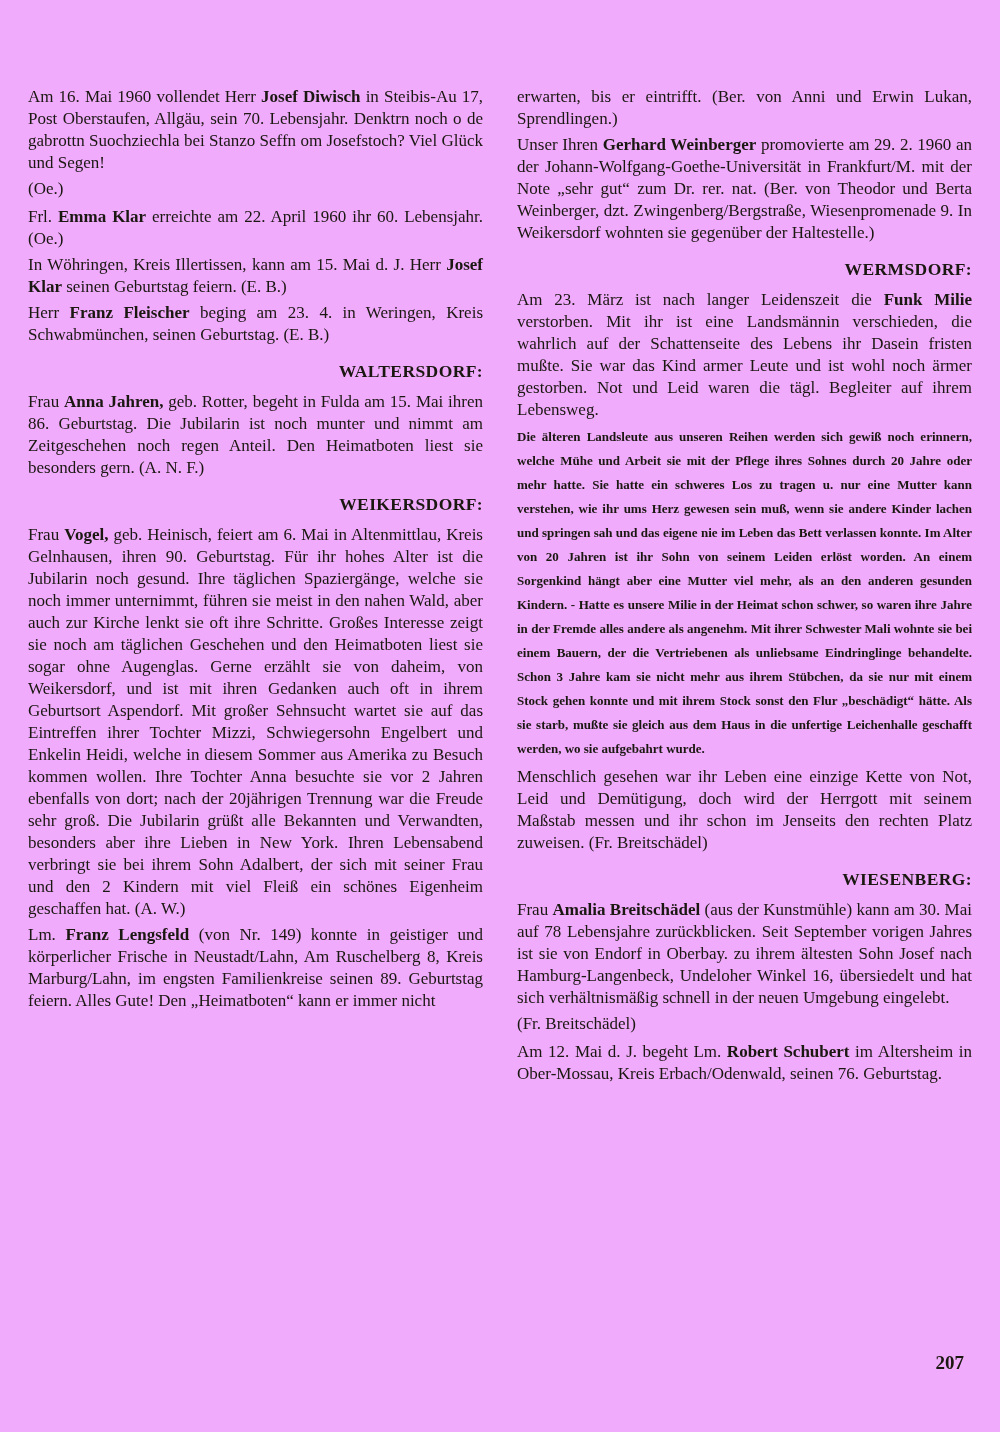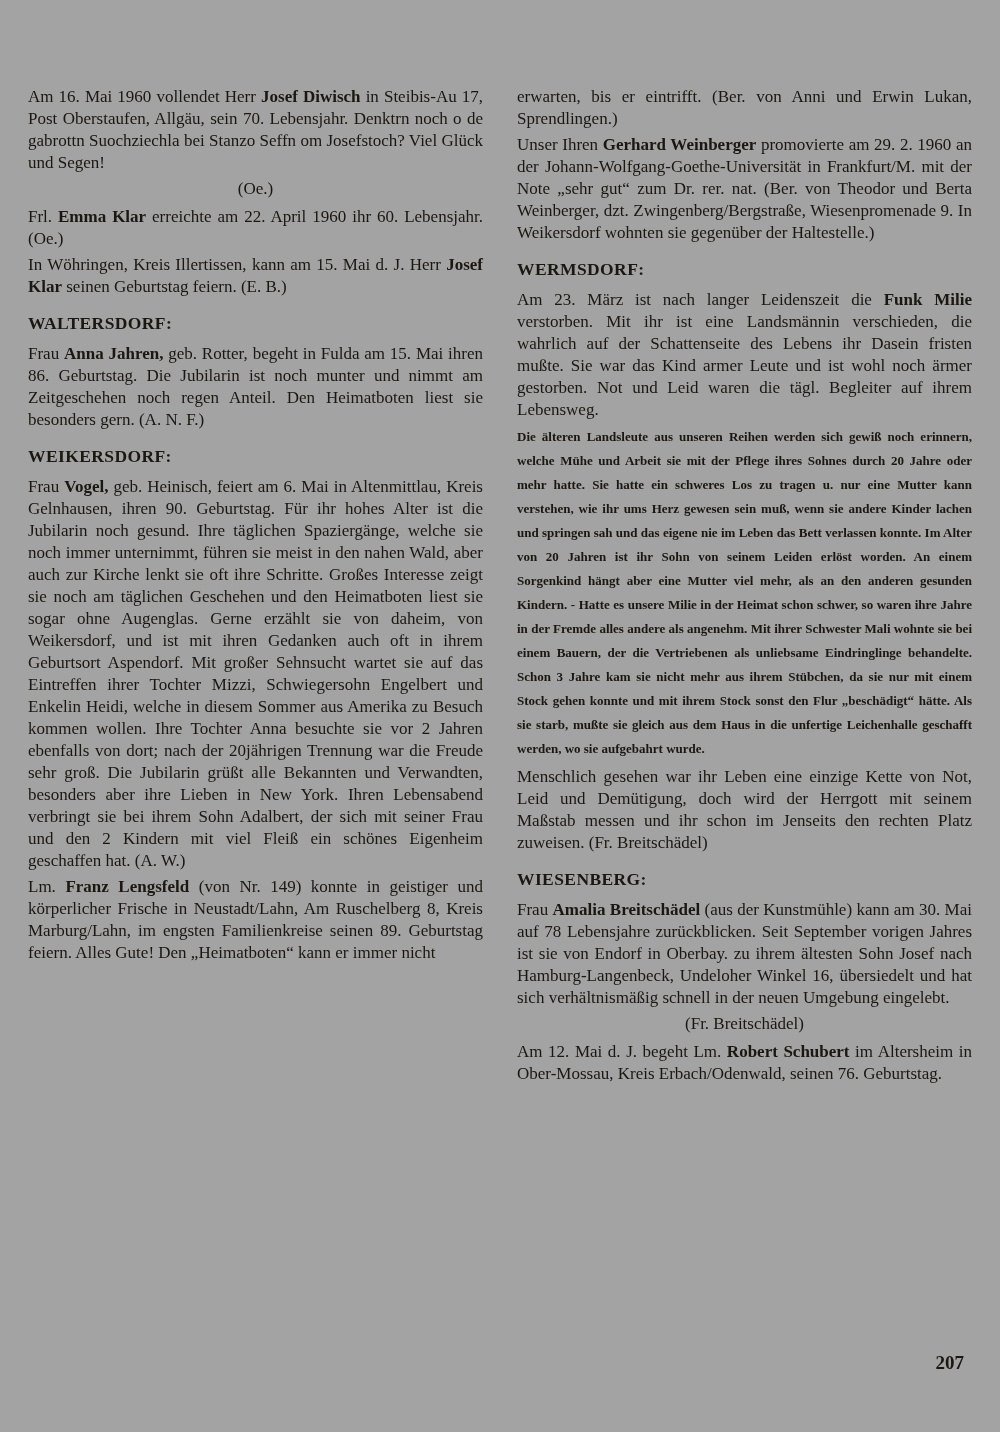--- a/index.html
+++ b/index.html
@@ -5,21 +5,21 @@
   html, body {
     margin: 0;
     padding: 0;
     background: #d8d6d0;
   }
   .page {
     position: relative;
     width: 1000px;
     height: 1432px;
     margin: 0 auto;
-    background: #a3a3a3;
+    background: #f0abfc;
     box-sizing: border-box;
     padding: 86px 28px 0 28px;
     font-family: "Liberation Serif", "DejaVu Serif", serif;
     color: #1b1711;
     overflow: hidden;
   }
   .columns {
     display: flex;
     gap: 34px;
   }
@@ -29,28 +29,29 @@
   }
   .paragraph {
     font-size: 17px;
     line-height: 22px;
     text-align: justify;
     margin: 0 0 4px 0;
   }
   .sign-right {
     font-size: 17px;
     line-height: 22px;
-    text-align: center;
+    text-align: left;
     margin: 0 0 6px 0;
   }
   .section-heading {
     font-size: 17.5px;
     font-weight: bold;
     letter-spacing: 0.4px;
     margin: 15px 0 9px 0;
+    text-align: right;
   }
   .small-print {
     font-size: 13px;
     line-height: 24px;
     font-weight: bold;
     text-align: justify;
     margin: 3px 0 5px 0;
   }
   .page-number {
     position: absolute;
@@ -64,20 +65,21 @@
 </head>
 <body>
 
 <div class="page">
   <div class="columns">
     <div class="column">
         <p class="paragraph"><span>Am 16. Mai 1960 vollendet Herr </span><b>Josef Diwisch</b><span> in Steibis-Au 17, Post Oberstaufen, Allgäu, sein 70. Lebensjahr. Denktrn noch o de gabrottn Suochziechla bei Stanzo Seffn om Josefstoch? Viel Glück und Segen!</span></p>
         <p class="sign-right">(Oe.)</p>
         <p class="paragraph"><span>Frl. </span><b>Emma Klar</b><span> erreichte am 22. April 1960 ihr 60. Lebensjahr. (Oe.)</span></p>
         <p class="paragraph"><span>In Wöhringen, Kreis Illertissen, kann am 15. Mai d. J. Herr </span><b>Josef Klar</b><span> seinen Geburtstag feiern. (E. B.)</span></p>
+        <p class="paragraph"><span>Herr </span><b>Franz Fleischer</b><span> beging am 23. 4. in Weringen, Kreis Schwabmünchen, seinen Geburtstag. (E. B.)</span></p>
         <h2 class="section-heading">WALTERSDORF:</h2>
         <p class="paragraph"><span>Frau </span><b>Anna Jahren,</b><span> geb. Rotter, begeht in Fulda am 15. Mai ihren 86. Geburtstag. Die Jubilarin ist noch munter und nimmt am Zeitgeschehen noch regen Anteil. Den Heimatboten liest sie besonders gern. (A. N. F.)</span></p>
         <h2 class="section-heading">WEIKERSDORF:</h2>
         <p class="paragraph"><span>Frau </span><b>Vogel,</b><span> geb. Heinisch, feiert am 6. Mai in Altenmittlau, Kreis Gelnhausen, ihren 90. Geburtstag. Für ihr hohes Alter ist die Jubilarin noch gesund. Ihre täglichen Spaziergänge, welche sie noch immer unternimmt, führen sie meist in den nahen Wald, aber auch zur Kirche lenkt sie oft ihre Schritte. Großes Interesse zeigt sie noch am täglichen Geschehen und den Heimatboten liest sie sogar ohne Augenglas. Gerne erzählt sie von daheim, von Weikersdorf, und ist mit ihren Gedanken auch oft in ihrem Geburtsort Aspendorf. Mit großer Sehnsucht wartet sie auf das Eintreffen ihrer Tochter Mizzi, Schwiegersohn Engelbert und Enkelin Heidi, welche in diesem Sommer aus Amerika zu Besuch kommen wollen. Ihre Tochter Anna besuchte sie vor 2 Jahren ebenfalls von dort; nach der 20jährigen Trennung war die Freude sehr groß. Die Jubilarin grüßt alle Bekannten und Verwandten, besonders aber ihre Lieben in New York. Ihren Lebensabend verbringt sie bei ihrem Sohn Adalbert, der sich mit seiner Frau und den 2 Kindern mit viel Fleiß ein schönes Eigenheim geschaffen hat. (A. W.)</span></p>
         <p class="paragraph"><span>Lm. </span><b>Franz Lengsfeld</b><span> (von Nr. 149) konnte in geistiger und körperlicher Frische in Neustadt/Lahn, Am Ruschelberg 8, Kreis Marburg/Lahn, im engsten Familienkreise seinen 89. Geburtstag feiern. Alles Gute! Den „Heimatboten“ kann er immer nicht</span></p>
       </div>
     <div class="column">
         <p class="paragraph"><span>erwarten, bis er eintrifft. (Ber. von Anni und Erwin Lukan, Sprendlingen.)</span></p>
         <p class="paragraph"><span>Unser Ihren </span><b>Gerhard Weinberger</b><span> promovierte am 29. 2. 1960 an der Johann-Wolfgang-Goethe-Universität in Frankfurt/M. mit der Note „sehr gut“ zum Dr. rer. nat. (Ber. von Theodor und Berta Weinberger, dzt. Zwingenberg/Bergstraße, Wiesenpromenade 9. In Weikersdorf wohnten sie gegenüber der Haltestelle.)</span></p>
         <h2 class="section-heading">WERMSDORF:</h2>

